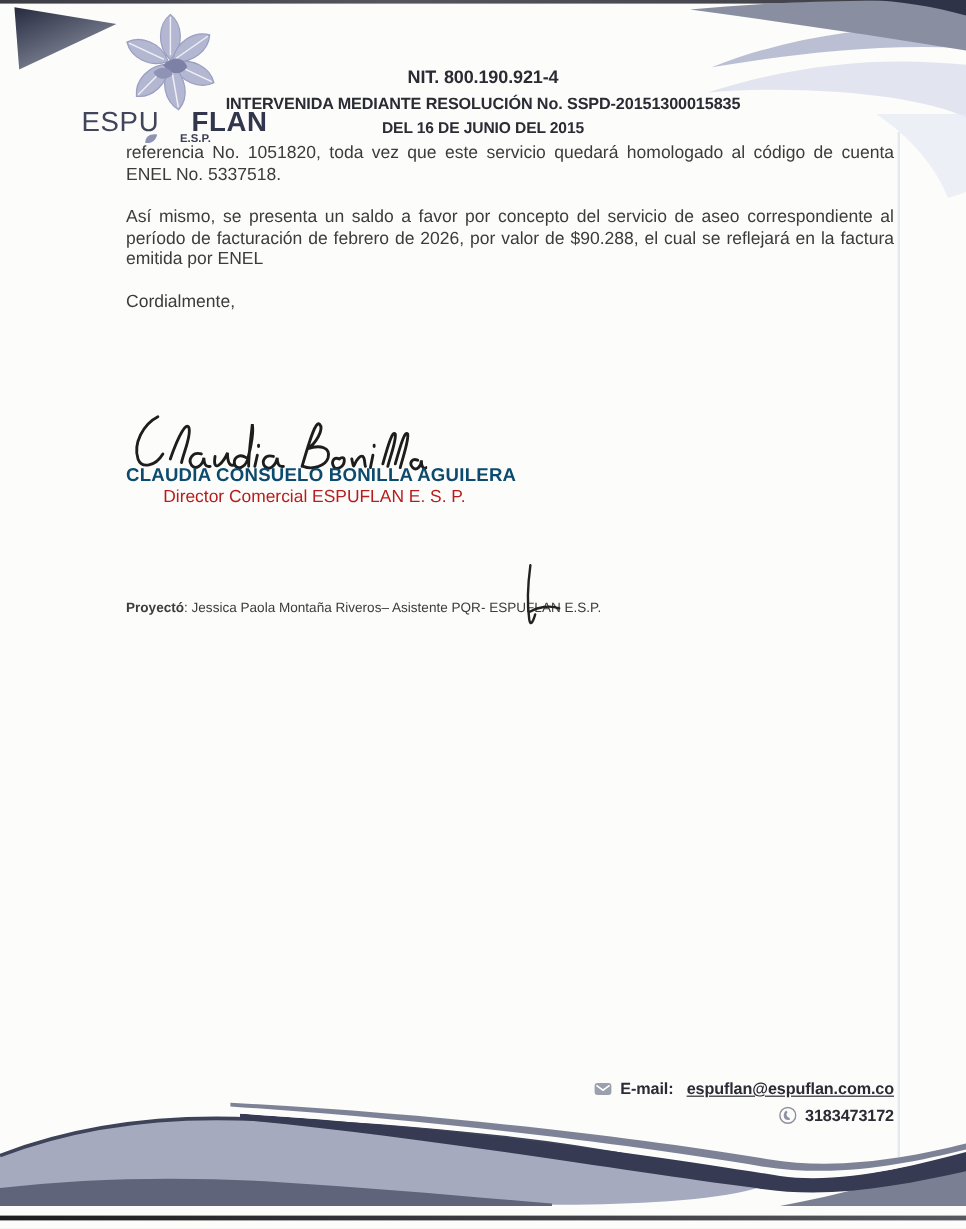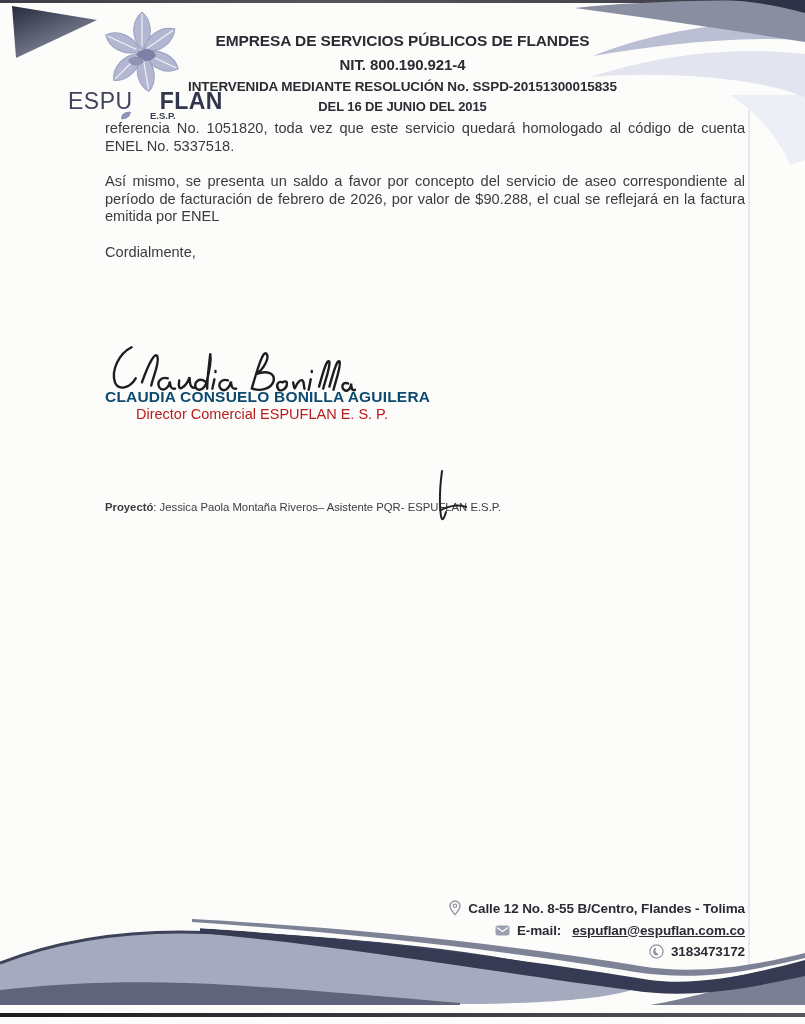--- a/index.html
+++ b/index.html
@@ -106,21 +106,20 @@
     </svg>
     <div class="logo-word"><span>ESPU</span><b>FLAN</b></div>
     <div class="logo-esp">
       <svg width="12" height="9" viewBox="0 0 12 9">
         <path d="M1,8 C1,3 5,0 11,1 C10,6 6,9 1,8 Z" fill="#8f93b4"></path>
       </svg>
       <span>E.S.P.</span>
     </div>
   </div>
 
-  <div class="hdr hdr-1">EMPRESA DE SERVICIOS PÚBLICOS DE FLANDES</div>
   <div class="hdr hdr-2">NIT. 800.190.921-4</div>
   <div class="hdr hdr-3">INTERVENIDA MEDIANTE RESOLUCIÓN No. SSPD-20151300015835</div>
   <div class="hdr hdr-4">DEL 16 DE JUNIO DEL 2015</div>
 
   <div class="bodytext">
     <p>referencia No. 1051820, toda vez que este servicio quedará homologado al código de cuenta ENEL No. 5337518.</p>
     <p>Así mismo, se presenta un saldo a favor por concepto del servicio de aseo correspondiente al período de facturación de febrero de 2026, por valor de $90.288, el cual se reflejará en la factura emitida por ENEL</p>
     <p class="closing">Cordialmente,</p>
   </div>
 
@@ -150,29 +149,20 @@
   <svg class="prepared-mark" width="42" height="58" viewBox="0 0 42 58">
     <g fill="none" stroke="#222" stroke-width="2" stroke-linecap="round">
       <path d="M16,3 C14,18 13,34 15,48 C16,54 18,51 20,44"></path>
       <path d="M15,42 C22,38 32,36 40,39"></path>
     </g>
   </svg>
 
   <div class="contact">
     <div class="row">
       <span class="ic">
-        <svg width="12" height="16" viewBox="0 0 12 16">
-          <path d="M6,1 C3.2,1 1,3.2 1,5.9 C1,8.8 6,14.6 6,14.6 C6,14.6 11,8.8 11,5.9 C11,3.2 8.8,1 6,1 Z" fill="none" stroke="#9396a3" stroke-width="1.4"></path>
-          <circle cx="6" cy="5.8" r="1.7" fill="none" stroke="#9396a3" stroke-width="1.2"></circle>
-        </svg>
-      </span>
-      <span>Calle 12 No. 8-55 B/Centro, Flandes - Tolima</span>
-    </div>
-    <div class="row">
-      <span class="ic">
         <svg width="15" height="11" viewBox="0 0 15 11">
           <rect x="0.5" y="0.5" width="14" height="10" rx="2.5" fill="#9aa0ad"></rect>
           <path d="M2,2.5 L7.5,6.5 L13,2.5" fill="none" stroke="#ffffff" stroke-width="1.3"></path>
         </svg>
       </span>
       <span>E-mail:</span>
       <a class="email-link" href="#">espuflan@espuflan.com.co</a>
     </div>
     <div class="row">
       <span class="ic">

